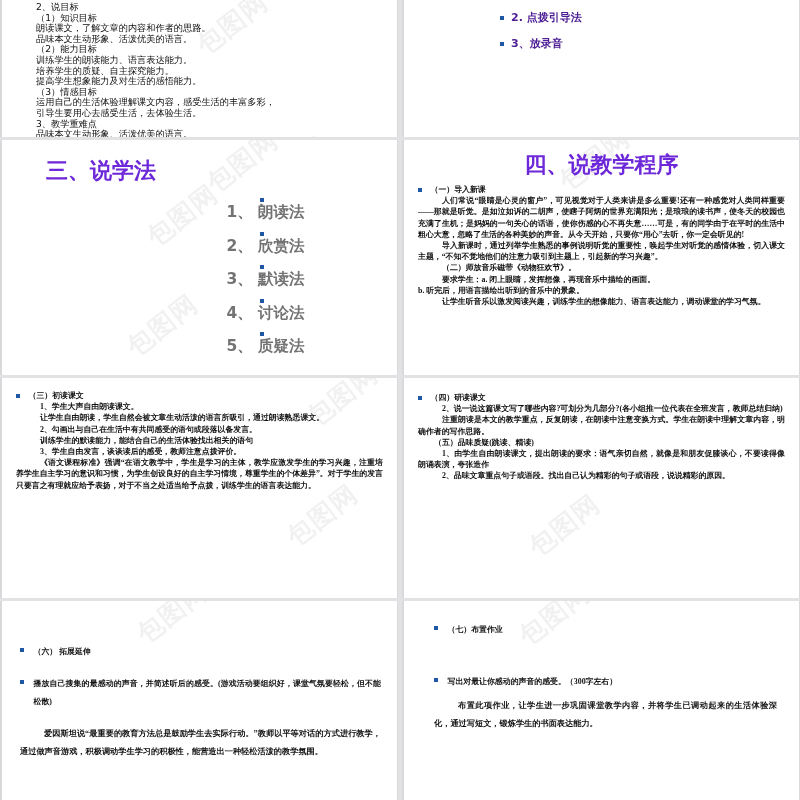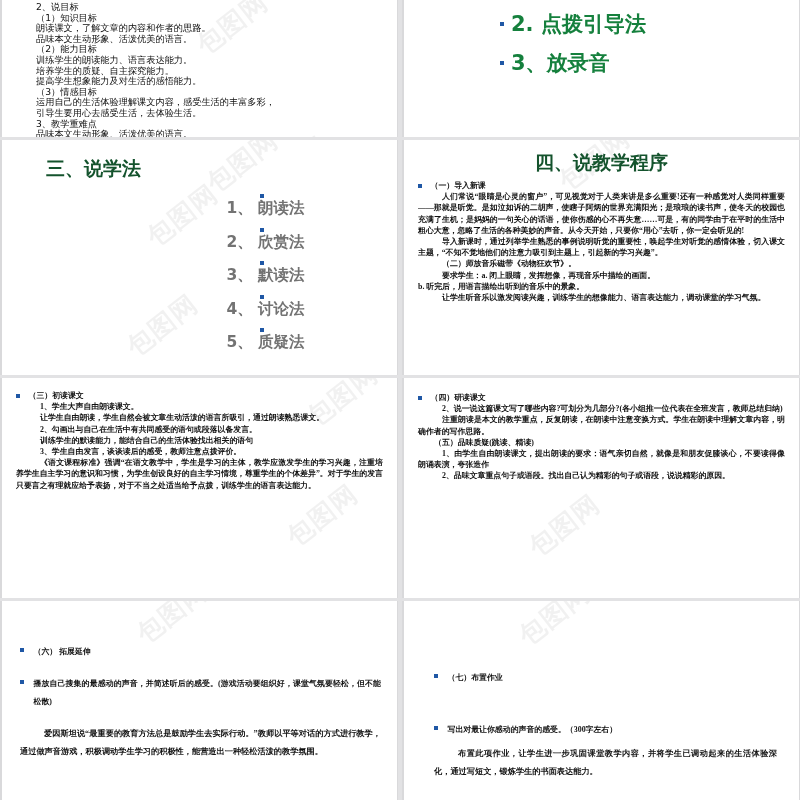--- a/index.html
+++ b/index.html
@@ -60,23 +60,23 @@
     line-height: 10.6px;
     color: #0d0d0d;
     font-weight: 400;
     padding: 2px 6px 0 34px;
     font-family: "DejaVu Sans", "Liberation Sans", sans-serif;
   }
   .dense p { margin: 0; white-space: nowrap; }
 
   
   .big-title {
-    font-size: 19px;
-    font-weight: bold;
-    color: #14532d;
+    font-size: 22px;
+    font-weight: bold;
+    color: #6d28d9;
     font-family: "DejaVu Serif", "Liberation Serif", serif;
   }
   .title-left { padding: 16px 0 0 44px; }
   .title-center { text-align: center; padding: 10px 0 2px 0; }
 
   
   .blist { margin: 12px 0 0 0; padding: 0 0 0 132px; list-style: none; }
   .blist li {
     display: flex;
     align-items: center;
@@ -93,23 +93,23 @@
     margin-right: 7px;
     flex: 0 0 auto;
   }
   .sq-sm { width: 3.5px; height: 3.5px; }
 
   
   .blist2 { margin: 10px 0 0 0; padding: 0 0 0 96px; list-style: none; }
   .blist2 li {
     display: flex;
     align-items: center;
-    font-size: 21px;
-    font-weight: bold;
-    color: #15803d;
+    font-size: 11px;
+    font-weight: bold;
+    color: #4c1d95;
     margin-bottom: 11px;
   }
 
   
   .body {
     font-size: 7.9px;
     line-height: 11.2px;
     color: #111;
     font-weight: 700;
     font-family: Liberation Serif, serif;
@@ -273,21 +273,21 @@
         </div>
         <p class="ind2">爱因斯坦说“最重要的教育方法总是鼓励学生去实际行动。”教师以平等对话的方式进行教学，通过做声音游戏，积极调动学生学习的积极性，能营造出一种轻松活泼的教学氛围。</p>
       </div>
     </div>
   </div>
 
   <div class="slide">
     <div class="wm a" style="top:-4px;left:110px;">包图网</div>
     <div class="slide-inner">
       <div class="body spaced" style="padding:20px 22px 0 30px;">
-        <div class="hd-row2" style="margin-bottom:34px;margin-top:48px;">
+        <div class="hd-row2" style="margin-bottom:34px;">
           <span class="sq sq-sm"></span>
           <span class="hd-txt">（七）布置作业</span>
         </div>
         <div class="hd-row2" style="margin-bottom:6px;">
           <span class="sq sq-sm"></span>
           <span class="hd-txt" style="line-height:18px;">写出对最让你感动的声音的感受。（300字左右）</span>
         </div>
         <p class="ind2">布置此项作业，让学生进一步巩固课堂教学内容，并将学生已调动起来的生活体验深化，通过写短文，锻炼学生的书面表达能力。</p>
       </div>
     </div>

